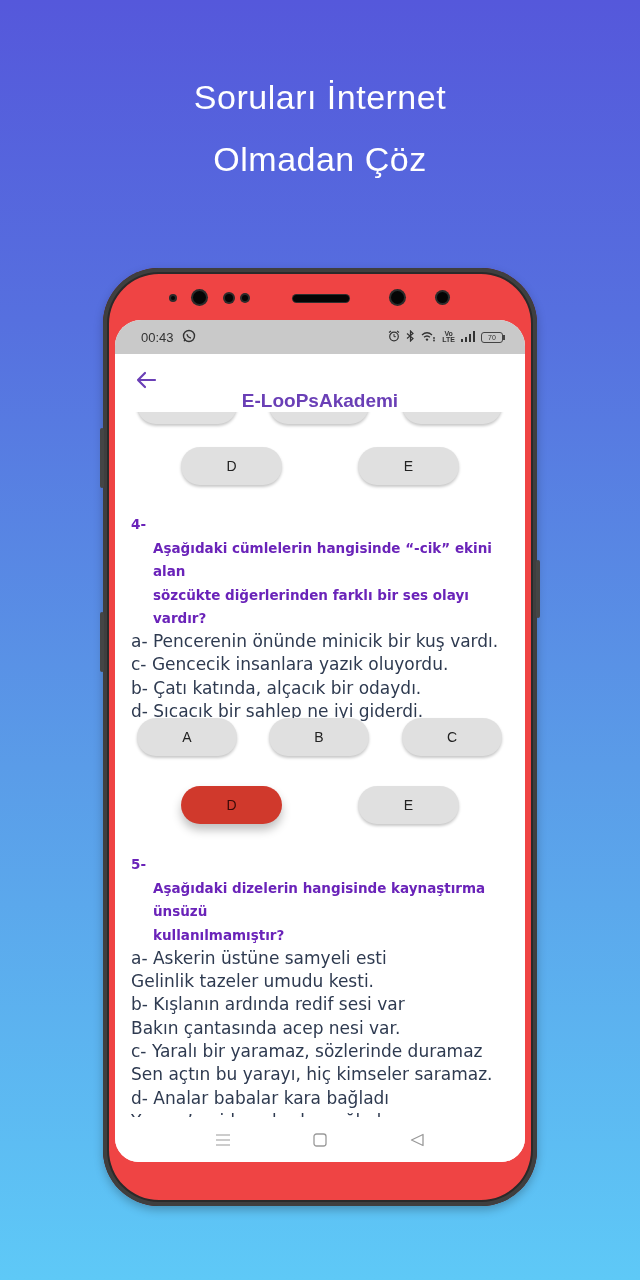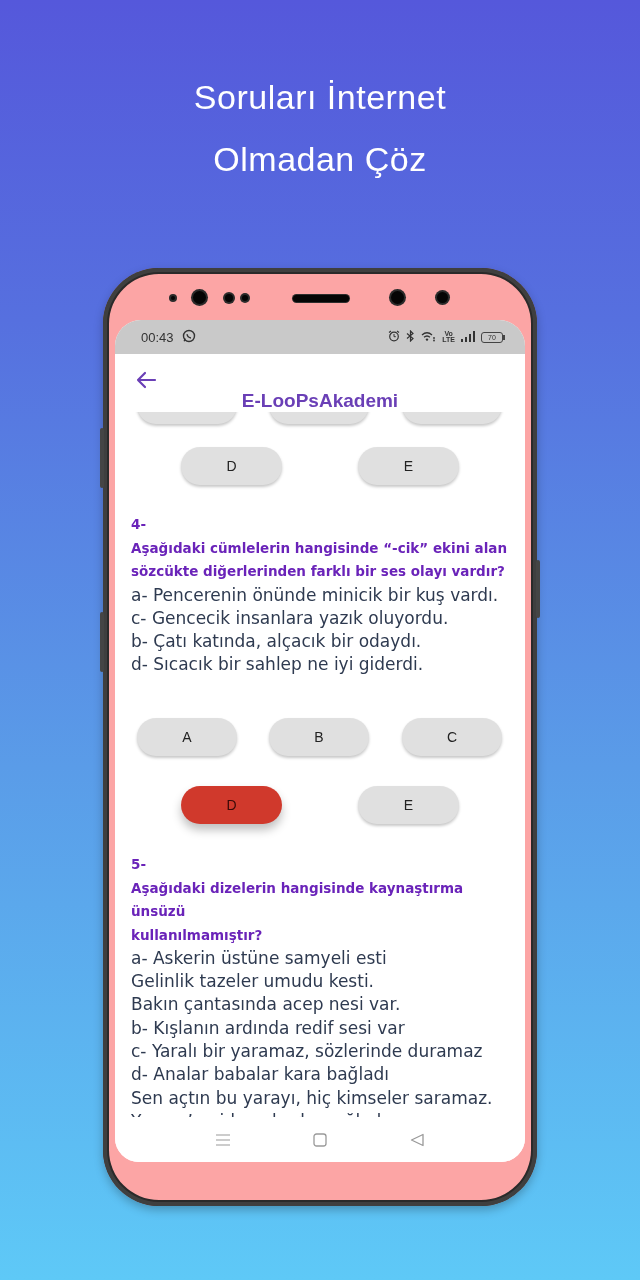--- a/index.html
+++ b/index.html
@@ -8,21 +8,21 @@
     background: linear-gradient(180deg, #5558db 0%, #5670df 25%, #5a9ce8 60%, #5ec9f7 100%);
     font-family: "DejaVu Sans", sans-serif;
   }
   .headline {
     position: absolute; left: 0; top: 66px; width: 640px; text-align: center;
     color: #ffffff; font-family: "Liberation Sans", sans-serif;
     font-size: 34px; line-height: 62px; letter-spacing: 0.5px;
   }
   .phone {
     position: absolute; left: 103px; top: 268px; width: 434px; height: 938px;
-    background: #fca5a5; border-radius: 56px;
+    background: #ef4444; border-radius: 56px;
     box-shadow: inset 0 0 0 4px #3f3f3f, inset 0 0 0 6px #2a2a2a, 0 4px 10px rgba(0,0,0,0.25);
   }
   .side-btn { position: absolute; background: #454545; width: 4px; border-radius: 2px; }
   .sensor { position: absolute; border-radius: 50%; background: #050505; box-shadow: 0 0 0 2px #2b2b2b; }
   .speaker { position: absolute; left: 190px; top: 27px; width: 56px; height: 7px; border-radius: 4px; background: #050505; box-shadow: 0 0 0 1px #2d2d2d; }
   .screen {
     position: absolute; left: 12px; top: 52px; width: 410px; height: 842px;
     background: #ffffff; border-radius: 26px 26px 24px 24px; overflow: hidden;
   }
   .statusbar {
@@ -45,21 +45,21 @@
   .opt-btn {
     position: absolute; height: 38px; border-radius: 19px; background: #e0e0e0;
     box-shadow: 0 2px 3px rgba(0,0,0,0.22);
     display: flex; align-items: center; justify-content: center;
     font-family: "Liberation Sans", sans-serif; font-size: 14px; color: #222; border: none;
   }
   .opt-btn.selected { background: #d0392c; color: #3a0a08; box-shadow: 0 6px 10px rgba(0,0,0,0.25); }
   .q-num, .q-text { color: #6a23b9; font-weight: bold; font-size: 13.5px; }
   .q-block { position: absolute; left: 16px; width: 380px; }
   .q-line { font-size: 17px; color: #2e3a50; line-height: 23.3px; white-space: nowrap; }
-  .q-text { line-height: 23.3px; }
+  .q-text { line-height: 23.3px; margin-left: 22px; }
   .q-num { line-height: 20px; margin-bottom: 3px; }
   .navbar {
     position: absolute; left: 0; bottom: 0; width: 410px; height: 45px; background: #ffffff;
     display: flex; align-items: center; justify-content: space-around; padding: 0 60px; box-sizing: border-box;
   }
   .nav-icon { width: 20px; height: 20px; display: flex; align-items: center; justify-content: center; color: #9a9a9a; }
 </style>
 </head>
 <body>
 
@@ -159,25 +159,25 @@
       <div class="opt-btn" style="left:287px; top:306px; width:100px;">C</div>
       <div class="opt-btn selected" style="left:66px; top:374px; width:101px;">D</div>
       <div class="opt-btn" style="left:243px; top:374px; width:101px;">E</div>
 
       <div class="q-block" style="top:442px;">
         <div class="q-num">5-</div>
         <div class="q-text">Aşağıdaki dizelerin hangisinde kaynaştırma ünsüzü</div>
         <div class="q-text">kullanılmamıştır?</div>
         <div class="q-line">a- Askerin üstüne samyeli esti</div>
         <div class="q-line">Gelinlik tazeler umudu kesti.</div>
+        <div class="q-line">b- Kışlanın ardında redif sesi var</div>
         <div class="q-line">Bakın çantasında acep nesi var.</div>
-        <div class="q-line">b- Kışlanın ardında redif sesi var</div>
         <div class="q-line">c- Yaralı bir yaramaz, sözlerinde duramaz</div>
+        <div class="q-line">Sen açtın bu yarayı, hiç kimseler saramaz.</div>
         <div class="q-line">d- Analar babalar kara bağladı</div>
-        <div class="q-line">Sen açtın bu yarayı, hiç kimseler saramaz.</div>
         <div class="q-line">Yemen’e gidene herkes ağladı.</div>
 
       </div>
     </div>
 
     <div class="navbar">
       <div class="nav-icon">
         <svg width="16" height="14" viewBox="0 0 16 14">
             <path d="M1 2H15M1 7H15M1 12H15" stroke="#9a9a9a" stroke-width="1.2"></path>
           </svg>

